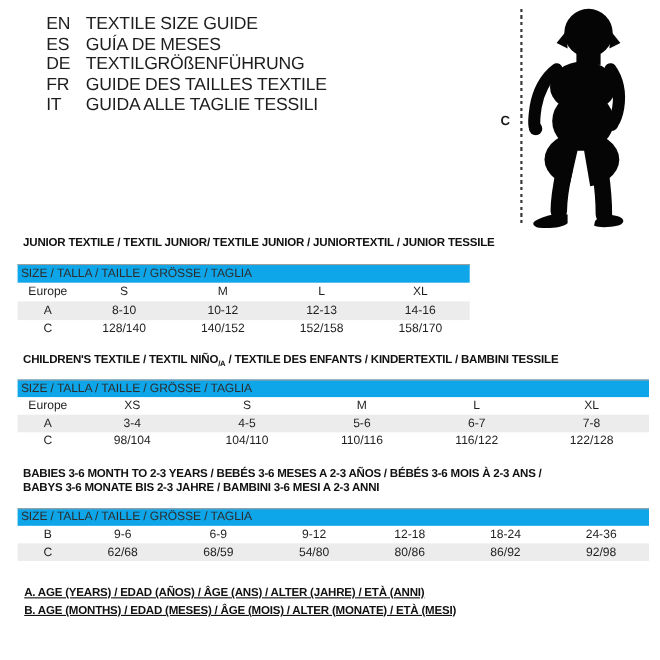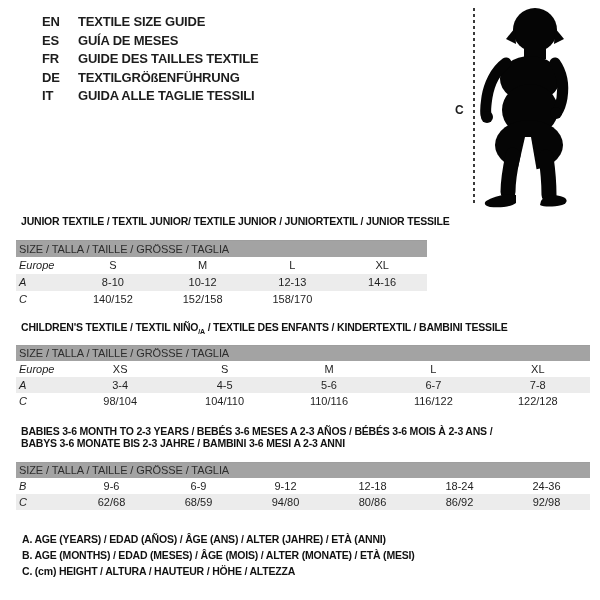--- a/index.html
+++ b/index.html
@@ -2,75 +2,75 @@
 <html><head>
 <meta charset="utf-8">
 <style>
   html,body{margin:0;padding:0;background:#fff;width:600px;height:600px;overflow:hidden;}
   body{font-family:"Liberation Sans",sans-serif;color:#1d1d1d;-webkit-font-smoothing:antialiased;}
   .page{position:relative;width:600px;height:600px;background:#fff;}
 
   
   .lang-list{position:absolute;left:22px;top:13px;}
   .lang-row{display:grid;grid-template-columns:36px auto;height:18.5px;line-height:18.5px;
-    font-size:13px;font-weight:bold;letter-spacing:-0.2px;white-space:nowrap;padding-left:20px;}
+    font-size:16px;font-weight:normal;letter-spacing:-0.2px;white-space:nowrap;padding-left:20px;}
 
   
   .dash-line{position:absolute;left:473px;top:8px;width:2px;height:198px;
     background:repeating-linear-gradient(to bottom,#3a3a3a 0 3px,transparent 3px 6px);}
   .c-label{position:absolute;left:455px;top:103px;font-size:12px;font-weight:bold;}
   .baby-svg{position:absolute;left:478px;top:5px;}
 
   
   .tbl-title{position:absolute;left:21px;font-size:10.5px;font-weight:bold;
     letter-spacing:-0.2px;white-space:nowrap;color:#111;}
   .tbl-title sub{font-size:7px;}
 
   
   .size-table{position:absolute;left:16px;font-size:11px;}
-  .t-bar{background:#a3a3a3;border-top:1px solid #9e9e9e;color:#2d2d2d;
+  .t-bar{background:#0ea5e9;border-top:1px solid #9e9e9e;color:#2d2d2d;
     padding-left:3px;white-space:nowrap;letter-spacing:-0.1px;}
   .t1 .t-bar{height:16px;line-height:16px;}
   .t2 .t-bar,.t3 .t-bar{height:15px;line-height:15px;}
   .t-row{display:grid;}
   .t1{width:411px;}
   .t2,.t3{width:574px;}
   .t1 .t-row{grid-template-columns:52px repeat(4,1fr);height:17px;line-height:17px;}
   .t2 .t-row{grid-template-columns:52px repeat(5,1fr);height:16px;line-height:16px;}
   .t3 .t-row{grid-template-columns:52px repeat(6,1fr);height:16px;line-height:16px;}
   .t-row.shaded{background:#ececec;}
   .t-cell{text-align:center;white-space:nowrap;color:#1f1f1f;}
-  .t-cell.lbl{text-align:left;padding-left:3px;font-style:italic;}
+  .t-cell.lbl{text-align:center;padding-left:3px;}
 
   
   .legend{position:absolute;left:22px;top:531px;}
   .legend-line{height:16px;line-height:16px;font-size:10.5px;font-weight:bold;
-    letter-spacing:-0.2px;white-space:nowrap;color:#111;}
+    letter-spacing:-0.2px;white-space:nowrap;color:#111;text-decoration:underline;}
 </style>
 </head>
 <body>
 
 <div class="page">
 
   <div class="lang-list">
     <div class="lang-row">
       <span>EN</span>
       <span>TEXTILE SIZE GUIDE</span>
     </div>
     <div class="lang-row">
       <span>ES</span>
       <span>GUÍA DE MESES</span>
     </div>
     <div class="lang-row">
+      <span>DE</span>
+      <span>TEXTILGRÖßENFÜHRUNG</span>
+    </div>
+    <div class="lang-row">
       <span>FR</span>
       <span>GUIDE DES TAILLES TEXTILE</span>
-    </div>
-    <div class="lang-row">
-      <span>DE</span>
-      <span>TEXTILGRÖßENFÜHRUNG</span>
     </div>
     <div class="lang-row">
       <span>IT</span>
       <span>GUIDA ALLE TAGLIE TESSILI</span>
     </div>
   </div>
 
   <span class="c-label">C</span>
   <div class="dash-line"></div>
   <svg class="baby-svg" width="102" height="208" viewBox="0 0 102 208">
@@ -108,20 +108,21 @@
     </div>
     <div class="t-row shaded">
       <span class="t-cell lbl">A</span>
       <span class="t-cell">8-10</span>
       <span class="t-cell">10-12</span>
       <span class="t-cell">12-13</span>
       <span class="t-cell">14-16</span>
     </div>
     <div class="t-row">
       <span class="t-cell lbl">C</span>
+      <span class="t-cell">128/140</span>
       <span class="t-cell">140/152</span>
       <span class="t-cell">152/158</span>
       <span class="t-cell">158/170</span>
     </div>
   </div>
 
   <div class="tbl-title" style="top:321px"><span>CHILDREN'S TEXTILE / TEXTIL NIÑO</span><sub>/A</sub><span> / TEXTILE DES ENFANTS / KINDERTEXTIL / BAMBINI TESSILE</span></div>
   <div class="size-table t2" style="top:345px">
     <div class="t-bar">SIZE / TALLA / TAILLE / GRÖSSE / TAGLIA</div>
     <div class="t-row">
@@ -160,26 +161,25 @@
       <span class="t-cell">6-9</span>
       <span class="t-cell">9-12</span>
       <span class="t-cell">12-18</span>
       <span class="t-cell">18-24</span>
       <span class="t-cell">24-36</span>
     </div>
     <div class="t-row shaded">
       <span class="t-cell lbl">C</span>
       <span class="t-cell">62/68</span>
       <span class="t-cell">68/59</span>
-      <span class="t-cell">94/80</span>
+      <span class="t-cell">54/80</span>
       <span class="t-cell">80/86</span>
       <span class="t-cell">86/92</span>
       <span class="t-cell">92/98</span>
     </div>
   </div>
 
   <div class="legend">
     <div class="legend-line">A. AGE (YEARS) / EDAD (AÑOS) / ÂGE (ANS) / ALTER (JAHRE) / ETÀ (ANNI)</div>
     <div class="legend-line">B. AGE (MONTHS) / EDAD (MESES) / ÂGE (MOIS) / ALTER (MONATE) / ETÀ (MESI)</div>
-    <div class="legend-line">C. (cm) HEIGHT / ALTURA / HAUTEUR / HÖHE / ALTEZZA</div>
   </div>
 
 </div>
 
 </body></html>

